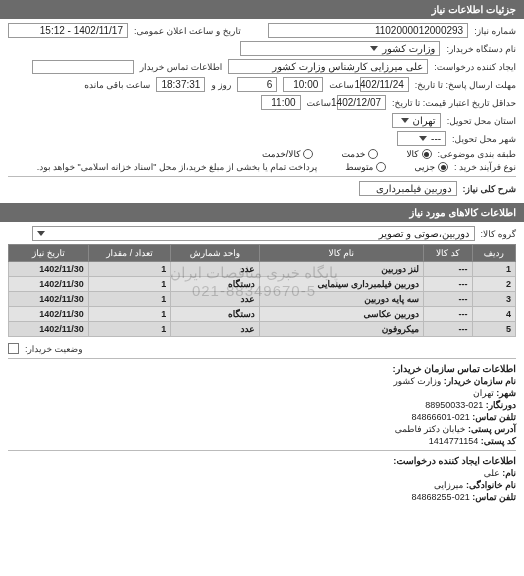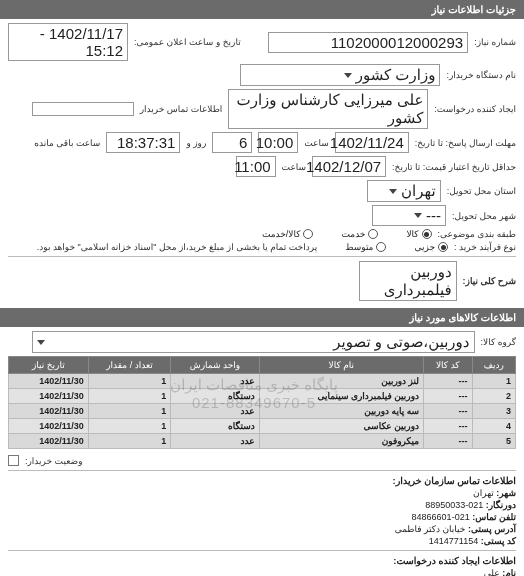--- a/index.html
+++ b/index.html
@@ -34,28 +34,28 @@
 }
 .lbl {
   font-size: 9px;
   color: #333;
   white-space: nowrap;
 }
 .fld {
   background: #fff;
   border: 1px solid #999;
   padding: 1px 4px;
-  font-size: 15px;
+  font-size: 10px;
   min-height: 14px;
   display: inline-flex;
   align-items: center;
 }
 .fld-lg { width: 200px; }
 .fld-md { width: 120px; }
-.fld-sm { width: 74px; }
+.fld-sm { width: 49px; }
 .fld-xs { width: 40px; }
 .fld-full { flex: 1; margin-left: 24px; }
 .tri-down {
   display: inline-block;
   width: 0; height: 0;
   border-left: 4px solid transparent;
   border-right: 4px solid transparent;
   border-top: 5px solid #444;
   margin-right: 4px;
 }
@@ -312,25 +312,27 @@
   </div>
 
   <div class="row" style="justify-content:flex-end;margin-top:6px">
     <span class="lbl">وضعیت خریدار:</span>
     <span class="chk"></span>
   </div>
   <hr class="sep">
 
   <div class="contact">
     <p class="sub-title">اطلاعات تماس سازمان خریدار:</p>
+    <p><b>نام سازمان خریدار:</b> <span>وزارت کشور</span></p>
     <p><b>شهر:</b> <span>تهران</span></p>
     <p><b>دورنگار:</b> <span>021-88950033</span></p>
     <p><b>تلفن تماس:</b> <span>021-84866601</span></p>
     <p><b>آدرس پستی:</b> <span>خیابان دکتر فاطمی</span></p>
     <p><b>کد پستی:</b> <span>1414771154</span></p>
   </div>
   <hr class="sep">
   <div class="contact">
     <p class="sub-title">اطلاعات ایجاد کننده درخواست:</p>
     <p><b>نام:</b> <span>علی</span></p>
     <p><b>نام خانوادگی:</b> <span>میرزایی</span></p>
+    <p><b>تلفن تماس:</b> <span>021-84868255</span></p>
   </div>
 </div>
 
 </body></html>

